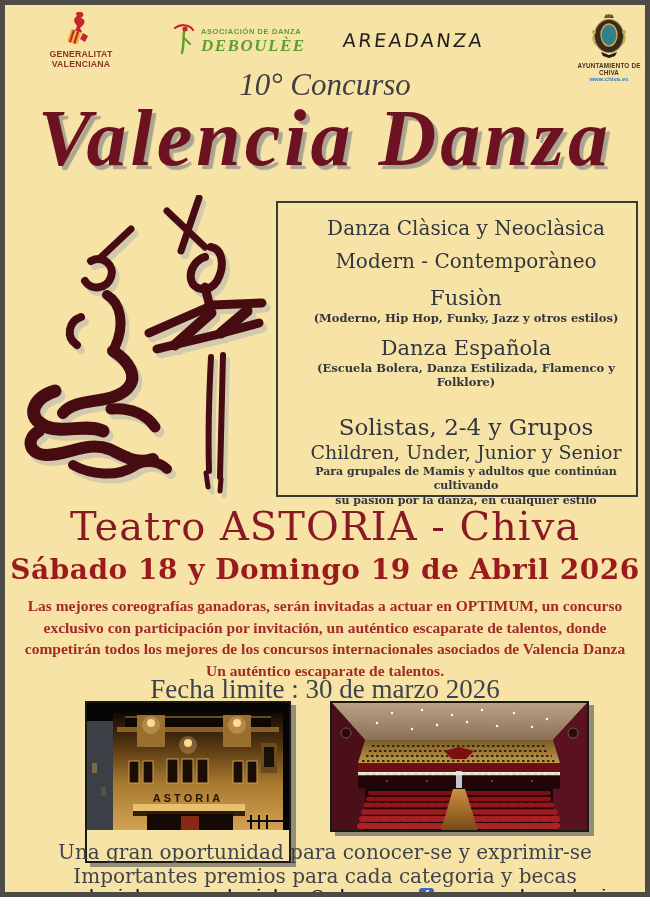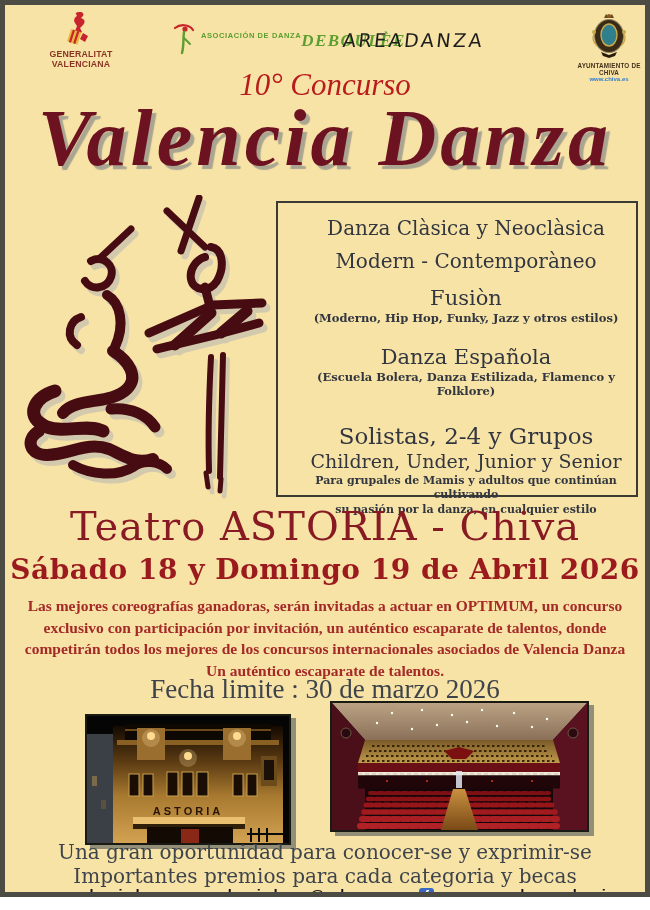--- a/index.html
+++ b/index.html
@@ -7,51 +7,51 @@
   .poster{position:absolute;left:0;top:0;width:650px;height:897px;box-sizing:border-box;
           background:#F8E3A7;border:5px solid #4C4C44;overflow:hidden;}
   .abs{position:absolute;}
   .center{left:0;right:0;text-align:center;}
 
   
   .gv{left:34px;top:6px;width:84px;text-align:center;color:#8A3524;}
   .gv .txt{font-family:"Liberation Sans",sans-serif;font-weight:bold;font-size:9.5px;line-height:1.08;
            letter-spacing:.2px;transform:scaleX(.92);}
   .deb{left:168px;top:17px;display:flex;align-items:center;gap:6px;}
-  .deb .col{display:flex;flex-direction:row;}
+  .deb .col{display:flex;flex-direction:column;}
   .deb .assoc{font-family:"Liberation Sans",sans-serif;font-size:7.5px;font-weight:bold;color:#5C9E2F;letter-spacing:.6px;}
   .deb .name{font-family:"Liberation Serif",serif;font-style:italic;font-weight:bold;font-size:17px;color:#5C9E2F;letter-spacing:1.5px;}
   .area{left:338px;top:24px;font-family:"DejaVu Sans",sans-serif;font-size:19px;color:#1d1d1d;
         letter-spacing:2.5px;transform:skewX(-6deg);font-weight:500;}
   .chiva{left:566px;top:7px;width:76px;text-align:center;}
   .chiva .nm{font-family:"Liberation Sans",sans-serif;font-size:6.3px;font-weight:bold;color:#43301c;letter-spacing:.2px;}
   .chiva .web{font-family:"Liberation Sans",sans-serif;font-size:6px;font-weight:bold;color:#2f7fd0;}
 
   
-  .edition{top:62px;font-style:italic;font-size:31px;color:#b91c1c;font-family:"Liberation Serif",serif;}
+  .edition{top:62px;font-style:italic;font-size:31px;color:#404040;font-family:"Liberation Serif",serif;}
   .maintitle{top:88px;font-style:italic;font-weight:bold;font-size:80px;color:#6D1220;
              font-family:"Liberation Serif",serif;letter-spacing:4px;
              text-shadow:4px 4px 1px rgba(105,115,128,.55);}
 
   
   .catbox{left:271px;top:196px;width:362px;height:296px;box-sizing:border-box;border:2px solid #3B3B33;
           text-align:center;color:#31363F;font-family:"DejaVu Serif",serif;padding-top:11px;padding-left:18px;}
   .cat-main{font-size:20px;margin-top:9px;}
   .cat-big{font-size:21px;margin-top:9px;}
   .cat-sub{font-size:11.5px;font-weight:bold;margin-top:1px;}
   .cat-note{font-size:11px;font-weight:bold;line-height:1.3;margin-top:2px;}
 
   .venue{top:498px;font-size:40px;color:#871A23;font-family:"DejaVu Serif",serif;letter-spacing:1px;}
   .dateline{top:548px;font-size:28px;font-weight:bold;color:#9A1A1D;font-family:"DejaVu Serif",serif;letter-spacing:.5px;}
   .optimum{top:590px;font-size:15.5px;font-weight:bold;color:#A42A28;line-height:1.4;font-family:"Liberation Serif",serif;}
   .deadline{top:660px;font-size:27px;color:#3D434A;font-family:Liberation Serif, serif;margin-top:9px;}
 
   
   .photo{box-sizing:border-box;border:2px solid #1A1A14;box-shadow:5px 4px 0 rgba(120,120,108,.8);}
-  .ph-left{left:80px;top:696px;width:206px;height:131px;margin-top:13px;}
+  .ph-left{left:80px;top:696px;width:206px;height:162px;}
   .ph-right{left:325px;top:696px;width:259px;height:131px;}
 
   .closing1{top:835px;font-size:20px;color:#3E444B;font-family:"DejaVu Serif",serif;}
   .closing2{top:859px;font-size:20px;color:#3E444B;font-family:"DejaVu Serif",serif;}
 
   .footer{top:882px;display:flex;justify-content:center;align-items:center;gap:7px;left:0;right:0;
           font-family:"Liberation Sans",sans-serif;font-weight:bold;font-size:14.5px;color:#111;}
   .fb{width:15px;height:15px;border-radius:3px;background:#3A66C4;color:#fff;display:inline-flex;
       align-items:center;justify-content:center;font-size:12px;font-family:"Liberation Sans",sans-serif;}
 </style>
@@ -146,21 +146,21 @@
       <use href="#dk" x="4" y="5" stroke="#A8ADB5" opacity="0.45"></use>
       <use href="#dk" stroke="#470B12"></use>
     </svg>
   </div>
 
   <div class="abs catbox">
     <div class="cat-main" style="margin-top:2px;">Danza Clàsica y Neoclàsica</div>
     <div class="cat-main">Modern - Contemporàneo</div>
     <div class="cat-big" style="margin-top:13px;">Fusiòn</div>
     <div class="cat-sub">(Moderno, Hip Hop, Funky, Jazz y otros estilos)</div>
-    <div class="cat-big" style="margin-top:20px;">Danza Española</div>
+    <div class="cat-big" style="margin-top:11px;">Danza Española</div>
     <div class="cat-sub">(Escuela Bolera, Danza Estilizada, Flamenco y Folklore)</div>
     <div class="cat-big" style="font-size:23px;margin-top:25px;">Solistas, 2-4 y Grupos</div>
     <div class="cat-main" style="font-size:19px;margin-top:1px;">Children, Under, Junior y Senior</div>
     <div class="cat-note">Para grupales de Mamis y adultos que continúan cultivando</div>
     <div class="cat-note" style="margin-top:0;">su pasión por la danza, en cualquier estilo</div>
   </div>
 
   <div class="abs center venue">Teatro ASTORIA - Chiva</div>
   <div class="abs center dateline">Sábado 18 y Domingo 19 de Abril 2026</div>
 

